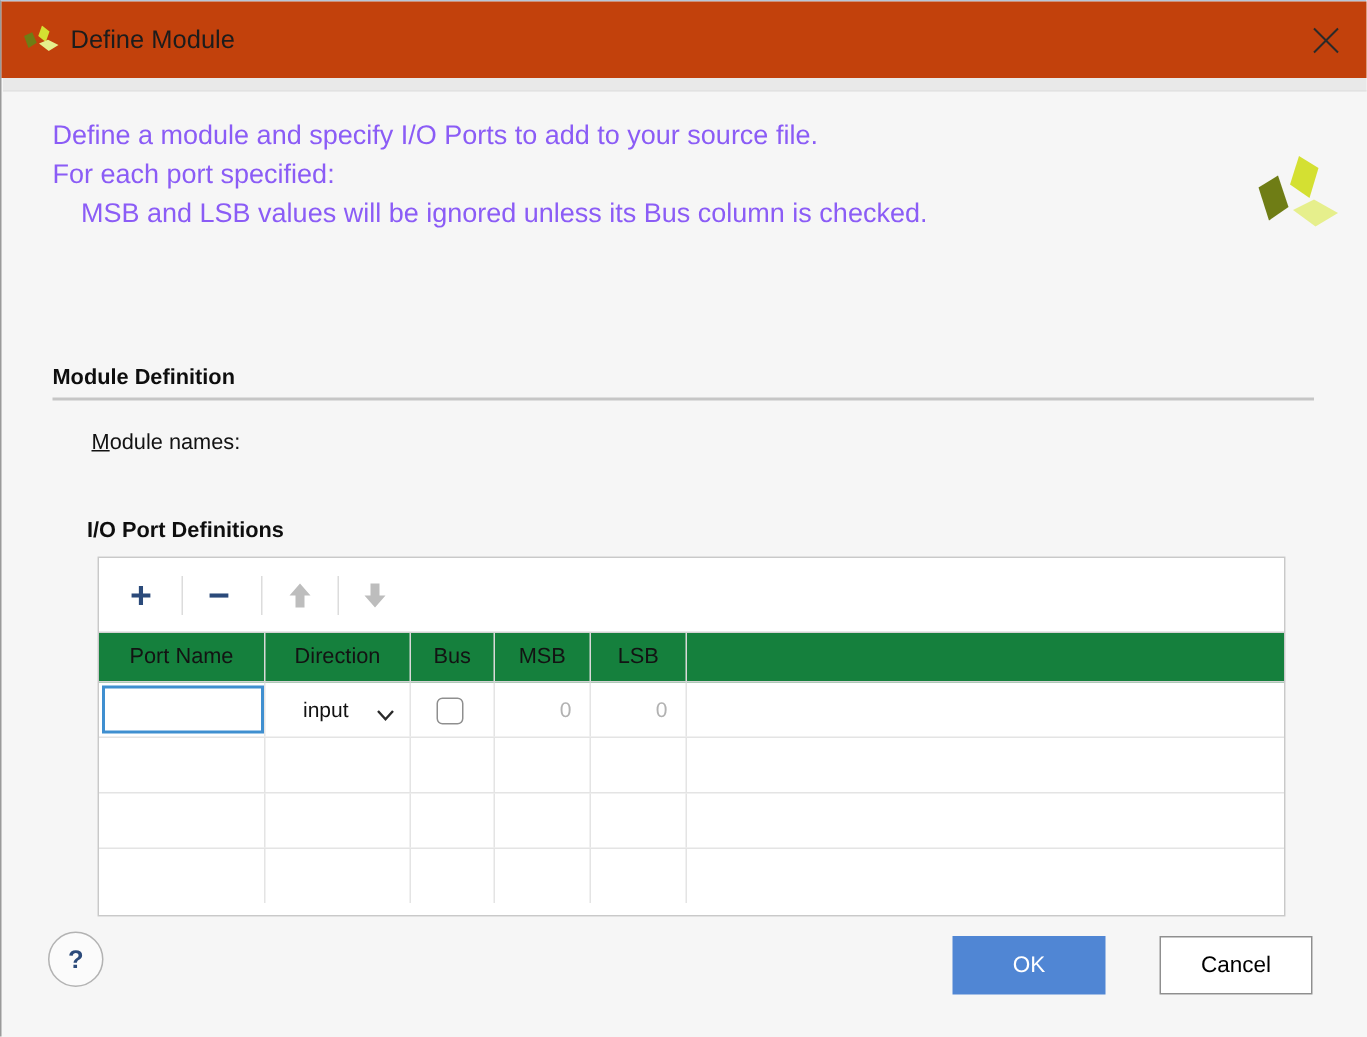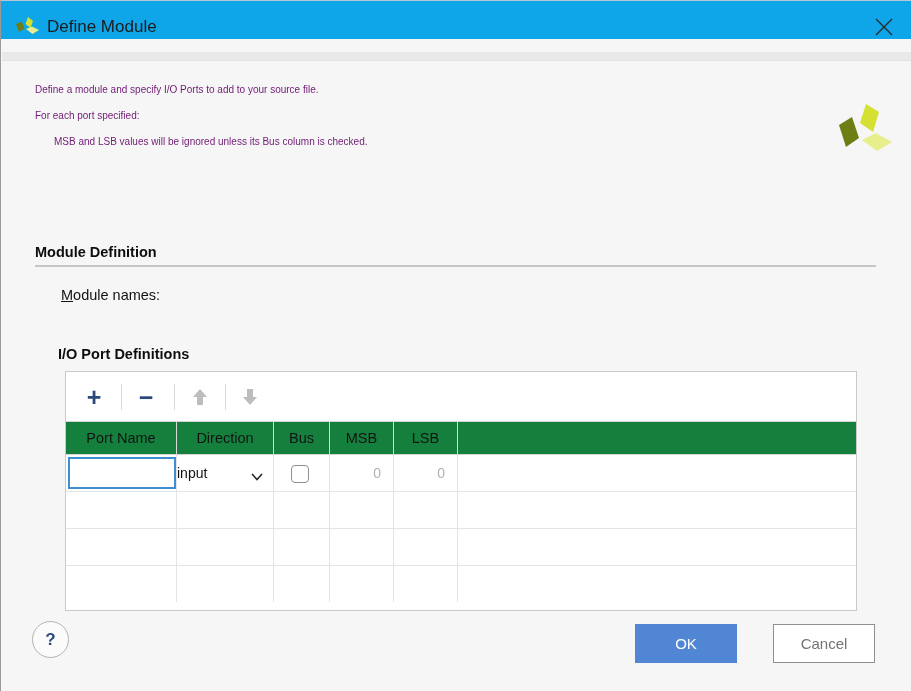--- a/index.html
+++ b/index.html
@@ -25,22 +25,22 @@
     border-left: 1px solid #9a9a9a;
     border-top: 1px solid #b9c6d8;
     box-sizing: border-box;
   }
 
   
   .titlebar {
     position: absolute;
     left: 0; top: 0;
     width: 910px;
-    height: 38px;
-    background: #0ea5e9;
+    height: 51px;
+    background: #c2410c;
     box-sizing: border-box;
   }
   .title-logo {
     position: absolute;
     left: 14px; top: 16px;
     width: 26px; height: 22px;
   }
   .title-text {
     position: absolute;
     left: 46px; top: 16px;
@@ -64,22 +64,22 @@
     background: #e9e9e9;
     border-bottom: 1px solid #e2e2e2;
   }
 
   
   .intro {
     position: absolute;
     left: 34px; top: 76px;
     width: 700px;
     line-height: 26px;
-    font-size: 10px;
-    color: #701a75;
+    font-size: 18px;
+    color: #8b5cf6;
   }
   .intro .indent { padding-left: 19px; display: block; }
   .intro span.line { display: block; white-space: nowrap; }
 
   .brand-logo {
     position: absolute;
     left: 836px; top: 101px;
     width: 56px; height: 58px;
   }
 
@@ -218,21 +218,21 @@
     position: absolute;
     top: 0;
     height: 36px;
     border-right: 1px solid #e4e4e4;
     box-sizing: border-box;
   }
   .cell-text {
     line-height: 36px;
     font-size: 14px;
     color: #121212;
-    padding-left: 0;
+    padding-left: 25px;
     white-space: nowrap;
   }
   .num-cell {
     line-height: 36px;
     font-size: 14px;
     color: #b2b2b2;
     text-align: right;
     padding-right: 12px;
   }
   .portname-editor {
@@ -286,21 +286,21 @@
     font-family: Liberation Sans, sans-serif;
     font-size: 15px;
     cursor: pointer;
   }
   .btn-cancel {
     position: absolute;
     left: 772px; top: 623px;
     width: 102px; height: 39px;
     background: #ffffff;
     border: 1.4px solid #8f8f8f;
-    color: #737373;
+    color: #000000;
     font-family: "Liberation Sans", sans-serif;
     font-size: 15px;
     cursor: pointer;
     box-sizing: border-box;
   }
 </style>
 </head>
 <body>
 
 <div class="dialog">

